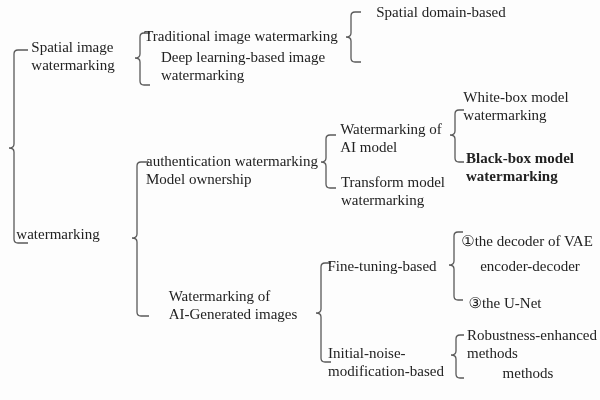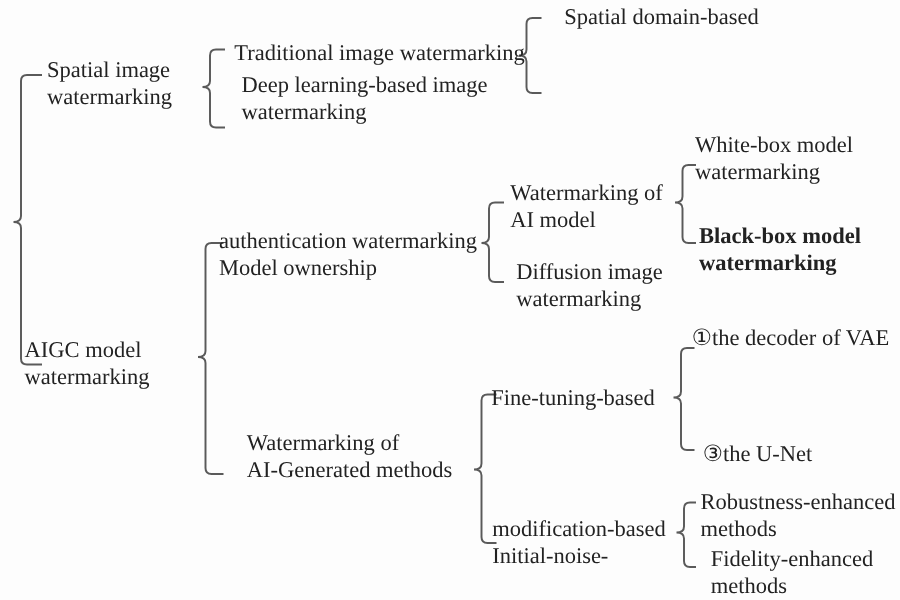--- a/index.html
+++ b/index.html
@@ -37,91 +37,90 @@
       <path d="M 331 263 L 325 263 Q 321 263 321 267 L 321 309 Q 321 313 316 313 Q 321 313 321 317 L 321 358 Q 321 362 325 362 L 331 362" style="stroke: rgb(90, 90, 90);"></path>
       <path d="M 463 232 L 458 232 Q 454 232 454 236 L 454 261 Q 454 265 449 265 Q 454 265 454 269 L 454 296 Q 454 300 458 300 L 463 300" style="stroke: rgb(90, 90, 90);"></path>
       <path d="M 464 335 L 460 335 Q 456 335 456 339 L 456 351 Q 456 355 451 355 Q 456 355 456 359 L 456 374 Q 456 378 460 378 L 464 378" style="stroke: rgb(90, 90, 90);"></path>
     </svg>
 
   <div class="node" style="left:73px; top:38px;">
     <div>Spatial image</div>
     <div>watermarking</div>
   </div>
 
-  <div class="node" style="left:253px; top:27px;">
+  <div class="node" style="left:241px; top:27px;">
     <div>Traditional image watermarking</div>
   </div>
 
   <div class="node" style="left:243px; top:48px;">
     <div>Deep learning-based image</div>
     <div>watermarking</div>
   </div>
 
   <div class="node" style="left:441px; top:3px;">
     <div>Spatial domain-based</div>
   </div>
 
 
   <div class="node" style="left:58px; top:225px;">
-    <div>AIGC model</div>
     <div>watermarking</div>
   </div>
 
   <div class="node" style="left:232px; top:152px;">
     <div>authentication watermarking</div>
     <div>Model ownership</div>
   </div>
 
   <div class="node" style="left:391px; top:120px;">
     <div>Watermarking of</div>
     <div>AI model</div>
   </div>
 
   <div class="node" style="left:393px; top:173px;">
-    <div>Diffusion image</div>
+    <div>Transform model</div>
     <div>watermarking</div>
   </div>
 
   <div class="node" style="left:516px; top:88px;">
     <div>White-box model</div>
     <div>watermarking</div>
   </div>
 
   <div class="node" style="left:520px; top:149px;font-weight:bold;">
     <div>Black-box model</div>
     <div>watermarking</div>
   </div>
 
   <div class="node" style="left:233px; top:287px;">
     <div>Watermarking of</div>
-    <div>AI-Generated methods</div>
+    <div>AI-Generated images</div>
   </div>
 
   <div class="node" style="left:382px; top:257px;">
     <div>Fine-tuning-based</div>
   </div>
 
   <div class="node" style="left:386px; top:344px;">
+    <div>Initial-noise-</div>
     <div>modification-based</div>
-    <div>Initial-noise-</div>
   </div>
 
-  <div class="node" style="left:527px; top:217px;font-family:Liberation Serif, serif;">
+  <div class="node" style="left:527px; top:232px;font-family:Liberation Serif, serif;">
     <div>①the decoder of VAE</div>
   </div>
 
   <div class="node" style="left:530px; top:257px;">
+    <div>encoder-decoder</div>
   </div>
 
   <div class="node" style="left:505px; top:294px;font-family:Liberation Serif, serif;">
     <div>③the U-Net</div>
   </div>
 
   <div class="node" style="left:532px; top:326px;">
     <div>Robustness-enhanced</div>
     <div>methods</div>
   </div>
 
   <div class="node" style="left:528px; top:364px;">
-    <div>Fidelity-enhanced</div>
     <div>methods</div>
   </div>
 </div>
 
 </body></html>

